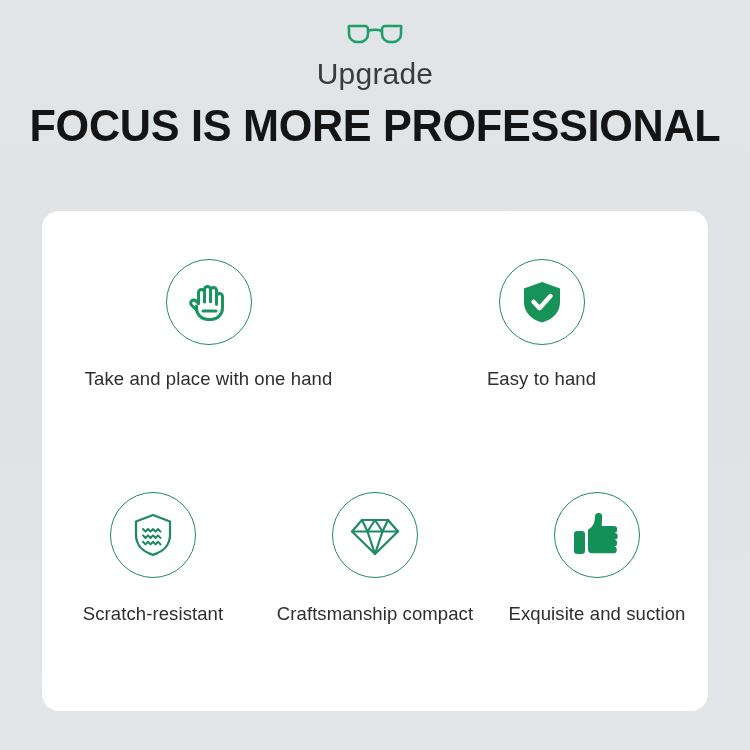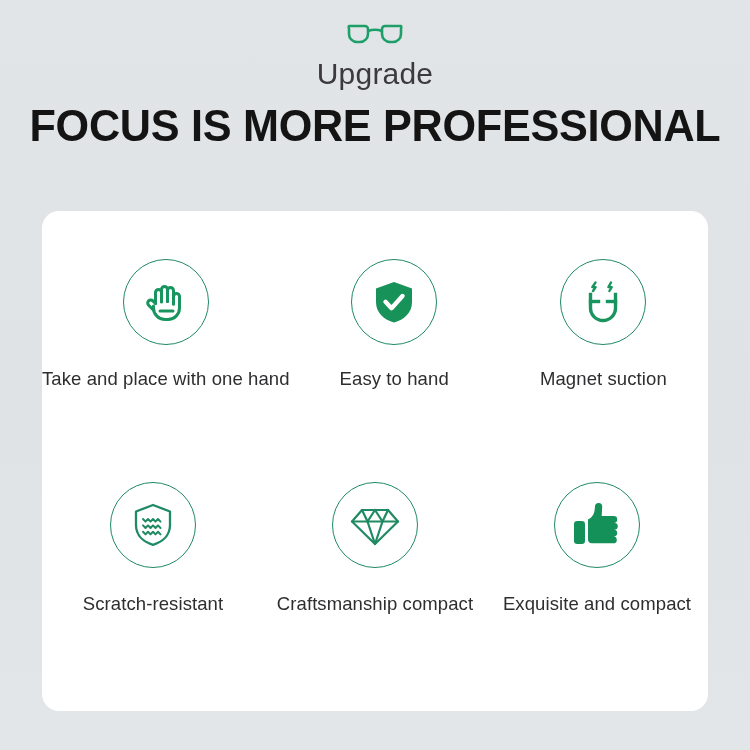--- a/index.html
+++ b/index.html
@@ -75,21 +75,21 @@
     background:#ffffff;
     border-radius:17px;
   }
 
   .grid {
     position:absolute;
     left:0; right:0;
     top:48px;
     display:flex;
     flex-direction:column;
-    gap:8px;
+    gap:18px;
   }
 
   .row {
     display:flex;
     height:215px;
   }
 
   .cell {
     flex:1 1 33.3333%;
     display:flex;
@@ -174,36 +174,20 @@
             <span>
               <svg width="50" height="50" viewBox="0 0 50 50">
                 <path d="M25 5 L43 11.5 V25 c0 11 -8 17.8 -18 20.5 C15 42.8 7 36 7 25 V11.5 Z" fill="#179259"></path>
                 <path d="M16.5 24.8 l6 6.4 l11 -12.2" fill="none" stroke="#ffffff" stroke-width="4.4" stroke-linecap="round" stroke-linejoin="round"></path>
               </svg>
             </span>
           </div>
           <div class="cell-label">Easy to hand</div>
         </div>
 
-        <div class="cell">
-          <div class="circle">
-            <span>
-              <svg width="50" height="50" viewBox="0 0 50 50">
-                <g fill="none" stroke="#18955f" stroke-width="3.4" stroke-linecap="square">
-                  <path d="M12.5 17.5 V31 a12.5 12.5 0 0 0 25 0 V17.5"></path>
-                  <path d="M12.5 24.5 H20.5"></path>
-                  <path d="M29.5 24.5 H37.5"></path>
-                </g>
-                <path d="M17.5 5.5 l-3.2 4.6 h3.3 l-2.6 3.9" fill="none" stroke="#18955f" stroke-width="2.4" stroke-linecap="round" stroke-linejoin="round"></path>
-                <path d="M33 5.5 l-2.6 4.6 h3.3 l-2.3 3.9" fill="none" stroke="#18955f" stroke-width="2.4" stroke-linecap="round" stroke-linejoin="round"></path>
-              </svg>
-            </span>
-          </div>
-          <div class="cell-label">Magnet suction</div>
-        </div>
 
       </div>
 
       <div class="row row-2">
 
         <div class="cell">
           <div class="circle">
             <span>
               <svg width="50" height="50" viewBox="0 0 50 50">
                 <path d="M25 5 L42 11.5 V25 c0 10.5 -7.6 17 -17 19.8 C15.6 42 8 35.5 8 25 V11.5 Z" fill="none" stroke="#1f8a63" stroke-width="2.3" stroke-linejoin="round"></path>
@@ -242,21 +226,21 @@
                   <rect x="3" y="22" width="11" height="23" rx="3.2"></rect>
                   <path d="M17 20.5 c3.6 -1.6 6.2 -5 6.6 -9.2 l0.4 -3.8
                            a3.6 3.6 0 0 1 7.2 0.2 l-0.5 9.4 h12.1
                            a3.4 3.4 0 0 1 0 6.8 h0.6 a3.4 3.4 0 0 1 0 6.8
                            h-0.6 a3.4 3.4 0 0 1 0 6.8 h-0.4
                            a3.4 3.4 0 0 1 0 6.8 H21 a4 4 0 0 1 -4 -4 Z"></path>
                 </g>
               </svg>
             </span>
           </div>
-          <div class="cell-label">Exquisite and compact</div>
+          <div class="cell-label">Exquisite and suction</div>
         </div>
 
       </div>
 
     </div>
   </div>
 
 </div>
 
 </body></html>

